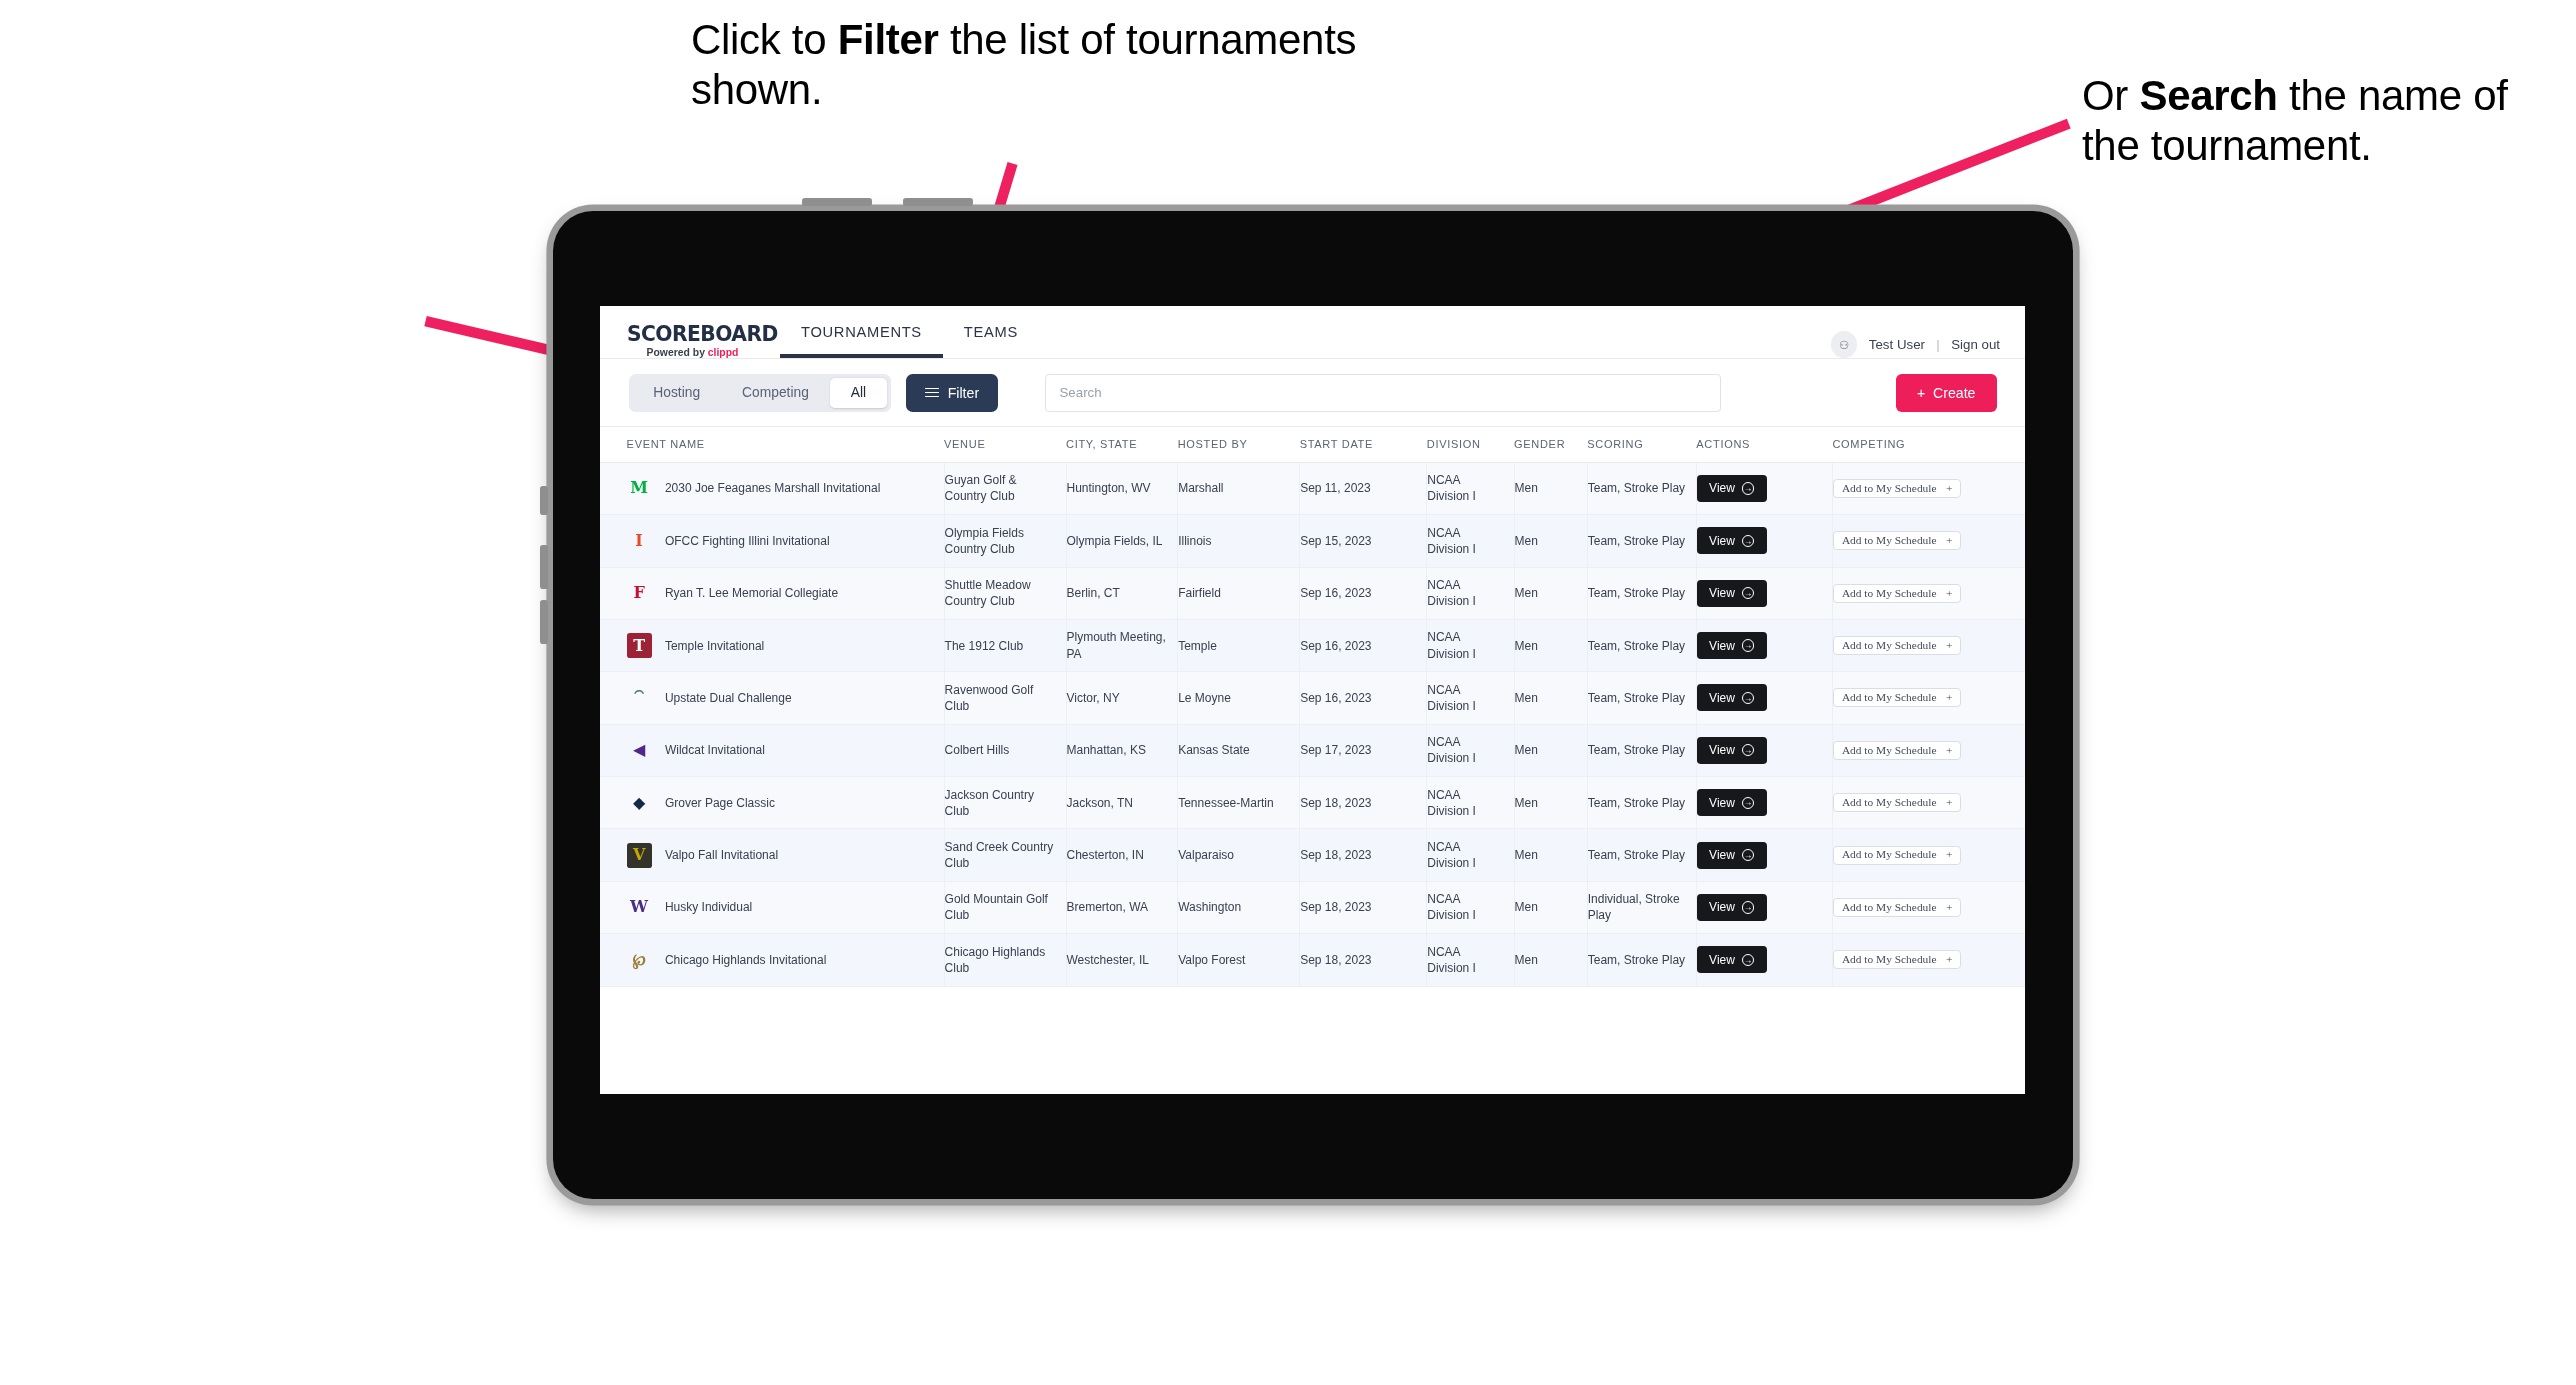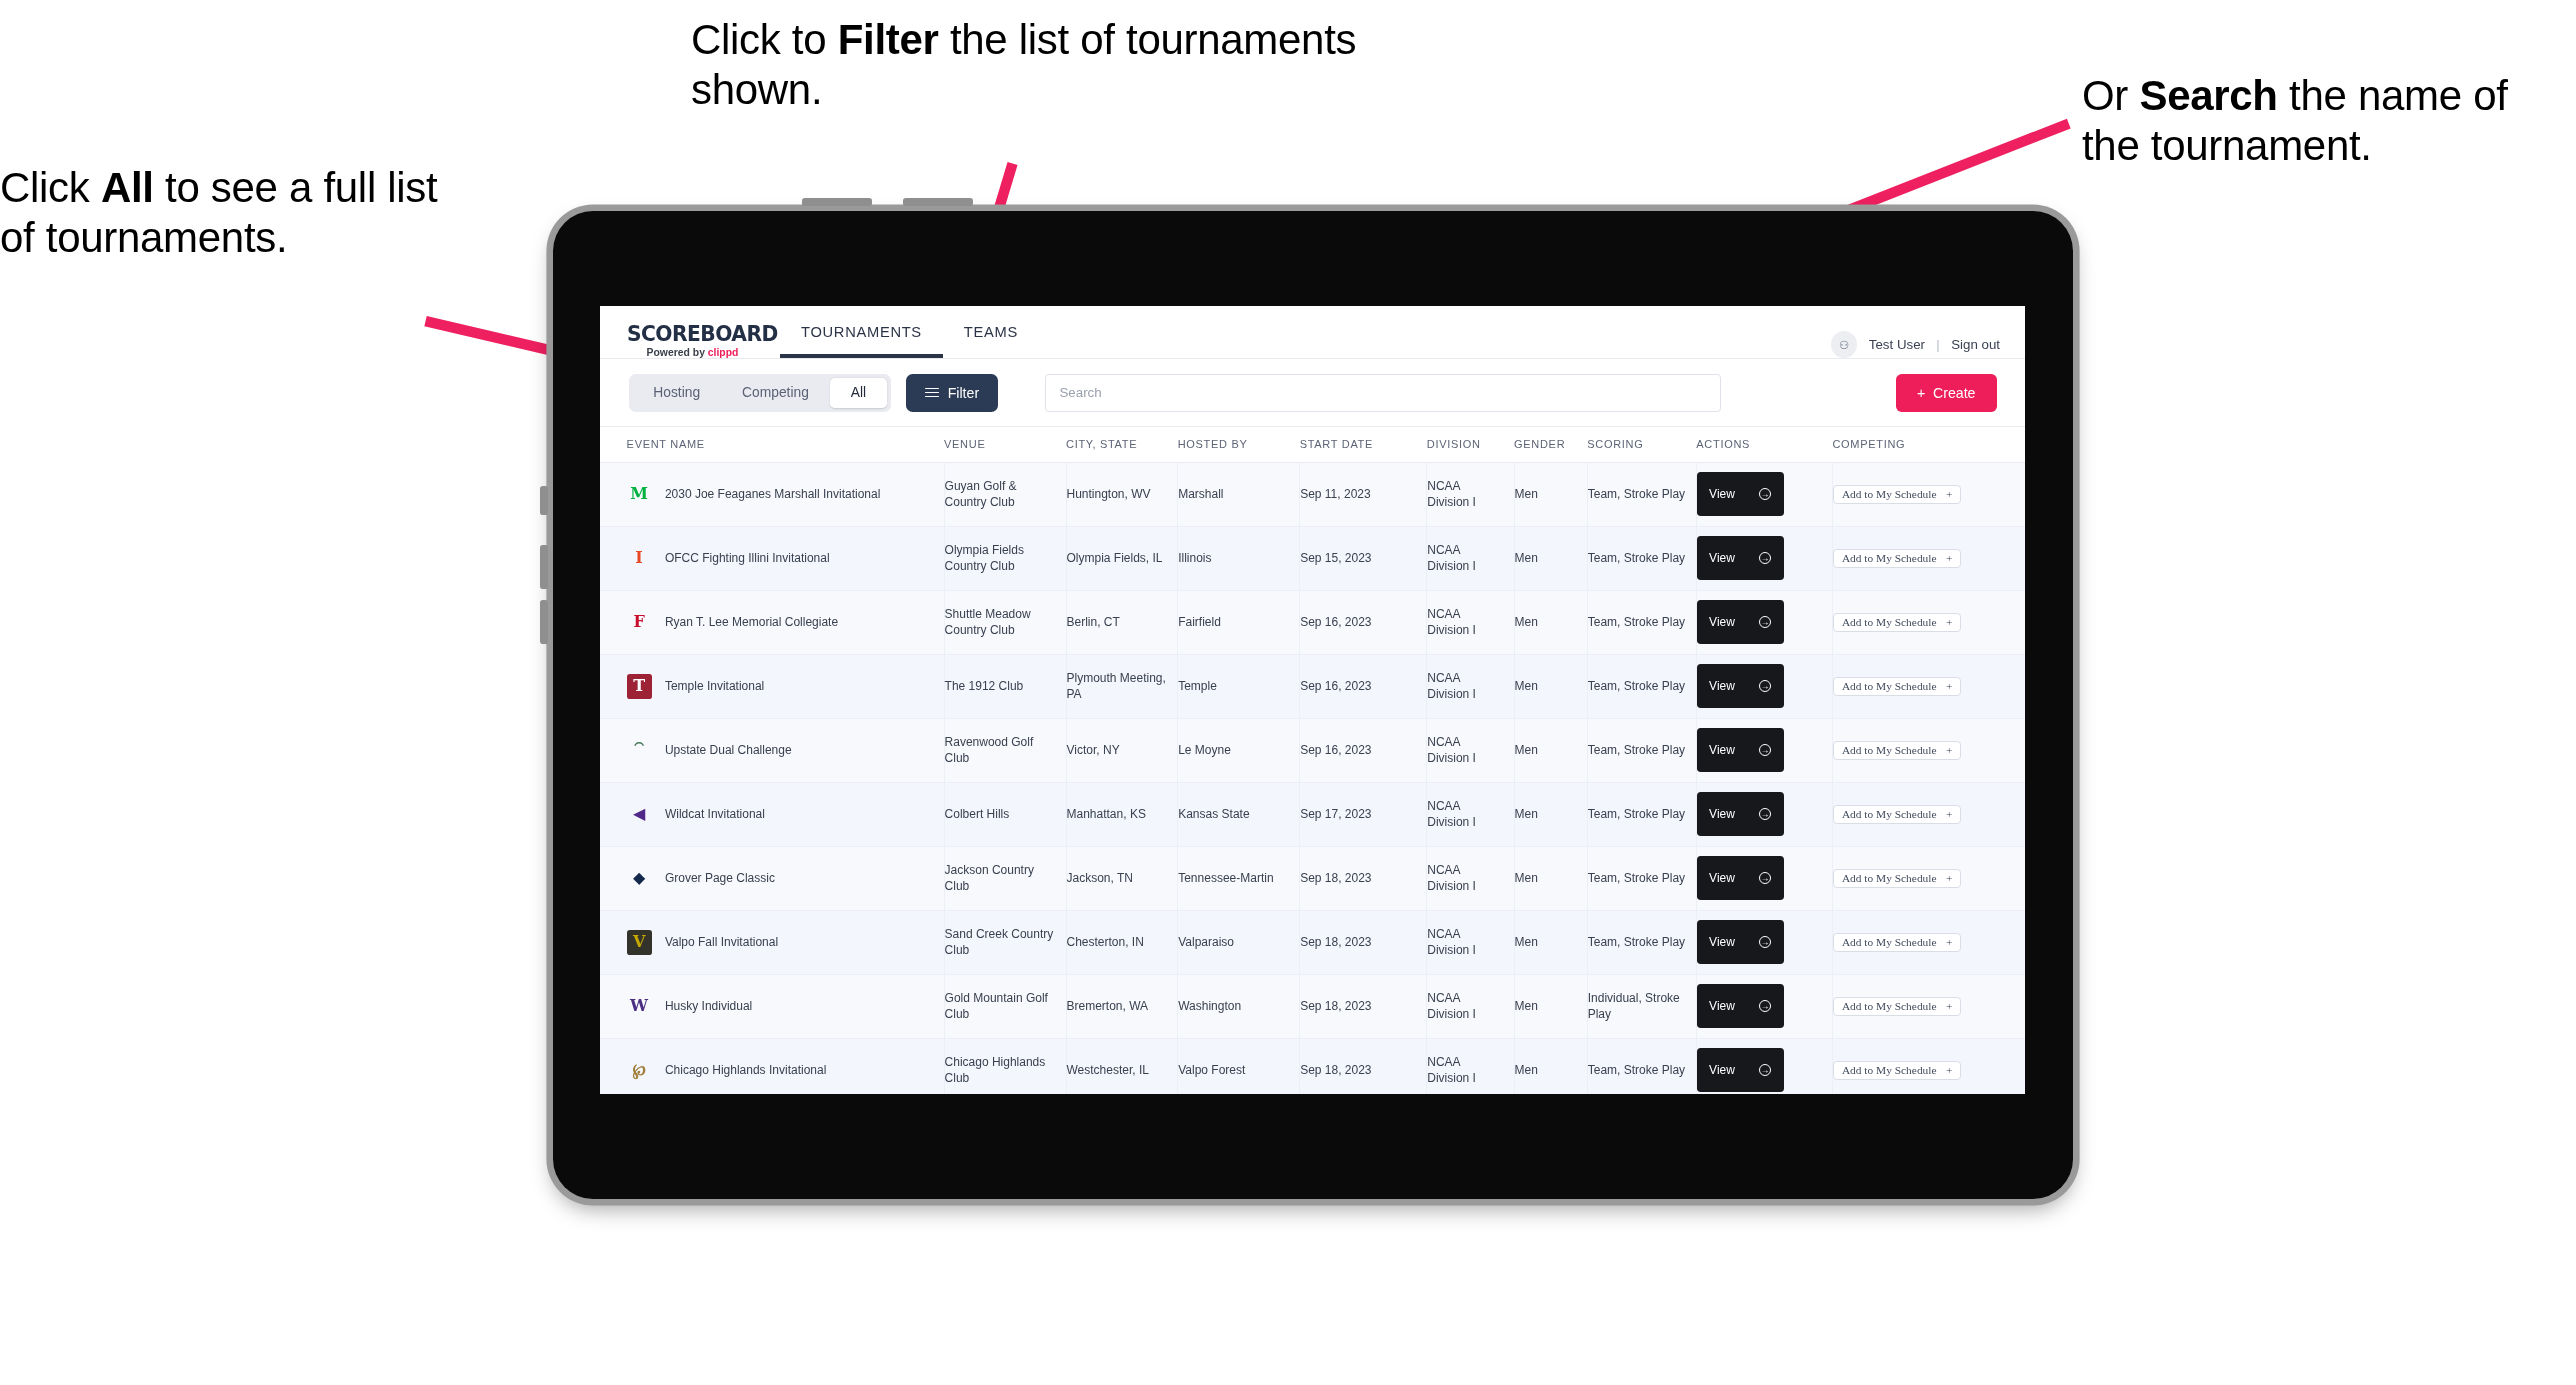--- a/index.html
+++ b/index.html
@@ -173,22 +173,22 @@
   .logo-badge {
     width: 25px; height: 25px; flex: 0 0 25px;
     display: flex; align-items: center; justify-content: center;
     font-weight: 800; font-size: 16px;
     font-family: "DejaVu Serif", serif;
     border-radius: 2.8px;
     line-height: 1;
   }
   .view-btn {
     background: #16181c; color: #fff;
-    border-radius: 3.8px; height: 44px;
-    display: inline-flex; align-items: center; gap: 24px;
+    border-radius: 3.8px; height: 27px;
+    display: inline-flex; align-items: center; gap: 7px;
     padding: 0 12.3px; font-size: 12px; cursor: pointer;
   }
   .circ {
     width: 12.3px; height: 12.3px; border-radius: 50%;
     border: 1.3px solid #fff; display: inline-flex;
     align-items: center; justify-content: center;
     font-size: 8.5px; line-height: 1;
   }
   .sched-btn {
     border: 0.9px solid #d9dde5; background: #fff;
@@ -201,23 +201,20 @@
   .filter-ico i { display: block; height: 1.7px; background: #fff; border-radius: 0.9px; position: relative; }
   .filter-ico i:nth-child(1) { width: 14.2px; }
   .filter-ico i:nth-child(2) { width: 14.2px; }
   .filter-ico i:nth-child(3) { width: 14.2px; }
 </style>
 </head>
 <body>
 
 <div id="stage">
 
-  <div class="annot" id="annot-all">
-    <span>Click </span><b>All</b><span> to see a full list of tournaments.</span>
-  </div>
   <div class="annot" id="annot-filter">
     <span>Click to </span><b>Filter</b><span> the list of tournaments shown.</span>
   </div>
   <div class="annot" id="annot-search">
     <span>Or </span><b>Search</b><span> the name of the tournament.</span>
   </div>
 
   <svg class="arrow-svg" style="left:0;top:0;width:2576px;height:1386px" viewBox="0 0 2712 1459" width="2576" height="1386">
     <defs>
       <marker id="ah" markerWidth="5" markerHeight="5" refX="2.6" refY="2.5" orient="auto">

